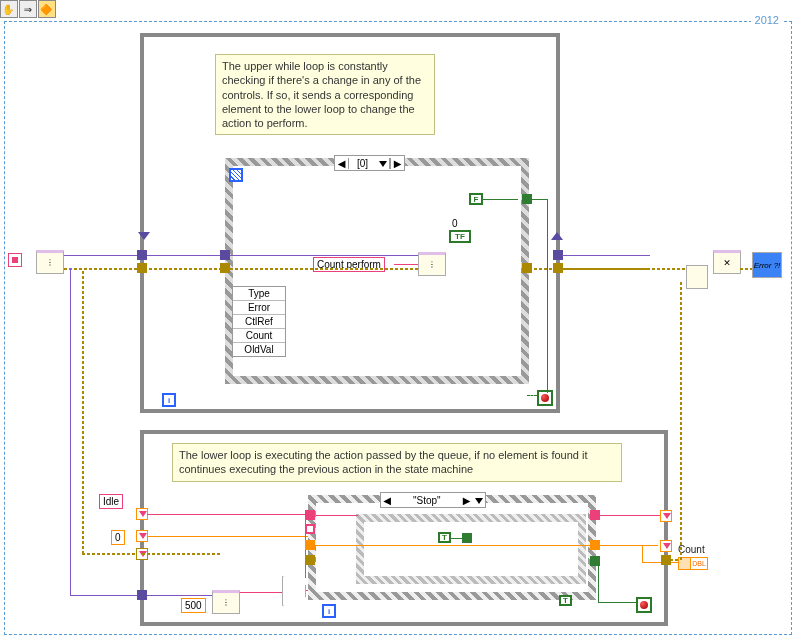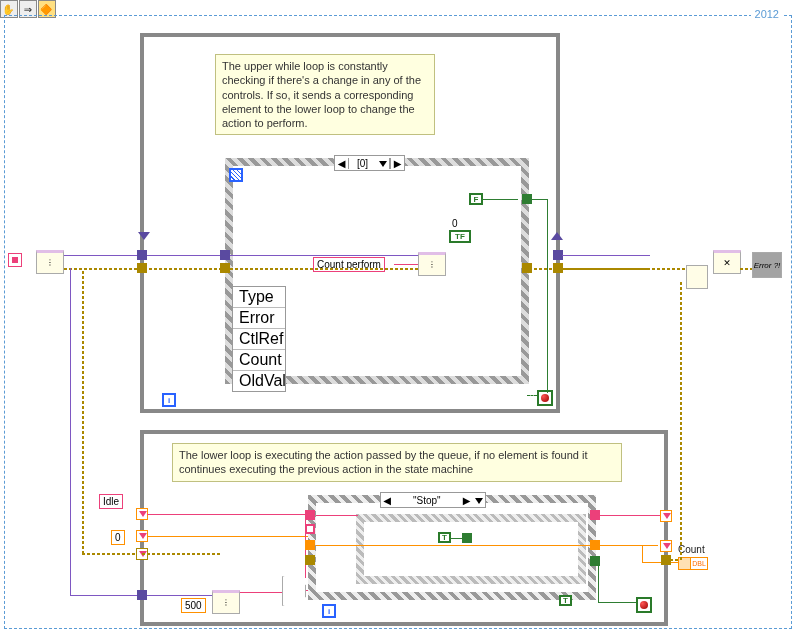--- a/index.html
+++ b/index.html
@@ -17,38 +17,38 @@
     .event-selector .arrow { width: 14px; text-align: center; border-right: 1px solid #999; cursor: pointer; }
     .event-selector .arrow:last-child { border-right: none; border-left: 1px solid #999; }
     .event-selector .txt { padding: 0 8px; }
     .case-struct { position: absolute; border: 8px solid transparent; background: #fff;
       border-image: repeating-linear-gradient(45deg, #999 0 4px, #eee 4px 8px) 8; }
     .case-selector { position: absolute; background: #fff; border: 1px solid #999; display: flex; align-items: center; height: 16px; font-size: 10px; }
     .case-selector .arrow { width: 12px; text-align: center; cursor: pointer; }
     .case-selector .txt { padding: 0 20px; }
     .tri-down { width: 0; height: 0; border-left: 4px solid transparent; border-right: 4px solid transparent; border-top: 6px solid #000; display: inline-block; }
     .event-terminal-list { position: absolute; border: 1px solid #999; background: #fff; }
-    .event-terminal-list .row { border-bottom: 1px solid #bbb; font-size: 16px; padding: 1px 6px; text-align: left; }
+    .event-terminal-list .row { border-bottom: 1px solid #bbb; font-size: 10px; padding: 1px 6px; text-align: center; }
     .event-terminal-list .row:last-child { border-bottom: none; }
     .term-blue { position: absolute; width: 14px; height: 14px; border: 2px solid #2962ff; background: #fff; }
     .term-blue-fill { position: absolute; width: 14px; height: 14px; border: 2px solid #2962ff; background: #fff; font-size: 8px; display: flex; align-items: center; justify-content: center; color: #2962ff; font-weight: bold; }
     .stop-btn { position: absolute; width: 16px; height: 16px; border: 2px solid #2a7a2a; background: #fff; display: flex; align-items: center; justify-content: center; }
     .stop-btn .dot { width: 8px; height: 8px; background: radial-gradient(circle at 30% 30%, #f55, #900); border-radius: 50%; }
     .tf-box { position: absolute; border: 2px solid #2a7a2a; background: #fff; color: #2a7a2a; font-size: 8px; font-weight: bold; display: flex; align-items: center; justify-content: center; }
     .tunnel { position: absolute; width: 10px; height: 10px; background: #ff9100; }
     .tunnel.pink { background: #ec407a; }
     .tunnel.hollow { background: #fff; border: 2px solid #ff9100; }
     .tunnel.hollow.pink { border-color: #ec407a; }
     .tunnel.green { background: #2e7d32; }
     .sr-down { position: absolute; width: 12px; height: 12px; border: 1px solid #ff9100; background: #fff; }
     .sr-down::after { content: ""; position: absolute; top: 2px; left: 2px; width: 0; height: 0; border-left: 4px solid transparent; border-right: 4px solid transparent; border-top: 6px solid #ec407a; }
     .pink-const { position: absolute; border: 1px solid #ec407a; background: #fff; color: #000; font-size: 10px; padding: 1px 3px; }
     .orange-const { position: absolute; border: 1px solid #ff9100; background: #fff; color: #000; font-size: 10px; padding: 1px 3px; }
     .queue-node, .dequeue-node, .release-node { position: absolute; width: 28px; height: 24px; background: #fffde7; border: 1px solid #aaa; border-top: 3px solid #e1bee7; display: flex; align-items: center; justify-content: center; font-size: 9px; }
-    .error-node { position: absolute; width: 30px; height: 26px; background: #a3a3a3; border: 1px solid #aaa; display: flex; align-items: center; justify-content: center; font-size: 8px; }
+    .error-node { position: absolute; width: 30px; height: 26px; background: #3b82f6; border: 1px solid #aaa; display: flex; align-items: center; justify-content: center; font-size: 8px; }
     .merge-err { position: absolute; width: 22px; height: 24px; background: #fffde7; border: 1px solid #aaa; }
     .select-node { position: absolute; width: 24px; height: 30px; background: #fff; border: 1px solid #aaa; clip-path: polygon(0 0, 100% 30%, 100% 70%, 0 100%); }
     .label-txt { position: absolute; font-size: 10px; }
     .dbl-ind { position: absolute; width: 30px; height: 13px; border: 1px solid #ff9100; background: #fff; display: flex; }
     .dbl-ind .l { width: 12px; border-right: 1px solid #ff9100; background: #ffe0b2; }
     .dbl-ind .r { flex: 1; font-size: 7px; display: flex; align-items: center; justify-content: center; color: #ff6f00; }
     .wire { position: absolute; background: transparent; }
     .wire-h { height: 1px; }
     .wire-v { width: 1px; }
     .w-purple { background: #7e57c2; }
@@ -67,21 +67,21 @@
 <div class="toolbar">
   <div class="tool-btn">✋</div>
   <div class="tool-btn">⇒</div>
   <div class="tool-btn" style="background:#ffe082;">
       <span>🔶</span>
     </div>
 </div>
 
 <div class="canvas">
 
-  <div class="dashed-frame" style="left:4px; top:15px; width:788px; height:614px;">
+  <div class="dashed-frame" style="left:4px; top:21px; width:788px; height:614px;">
     <span class="year-label">2012</span>
   </div>
 
   <div class="cluster-const" style="left:8px; top:253px;">
       <div class="inner"></div>
     </div>
   <div class="queue-node" style="left:36px; top:250px;">
       <span>⫶</span>
     </div>
 

